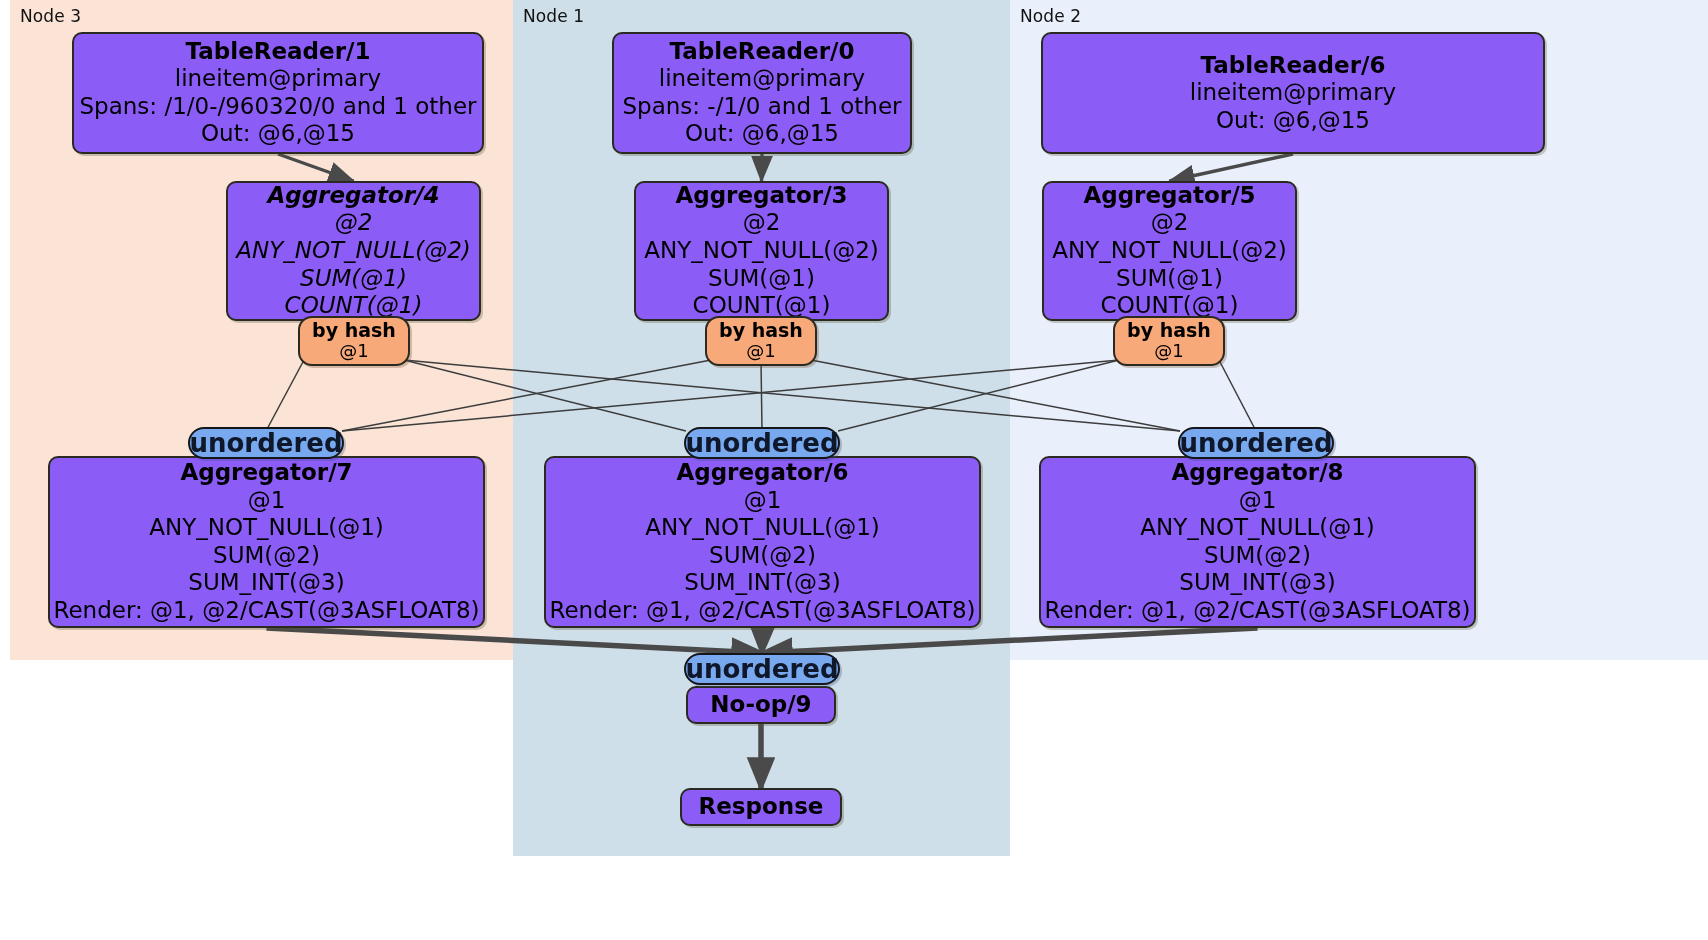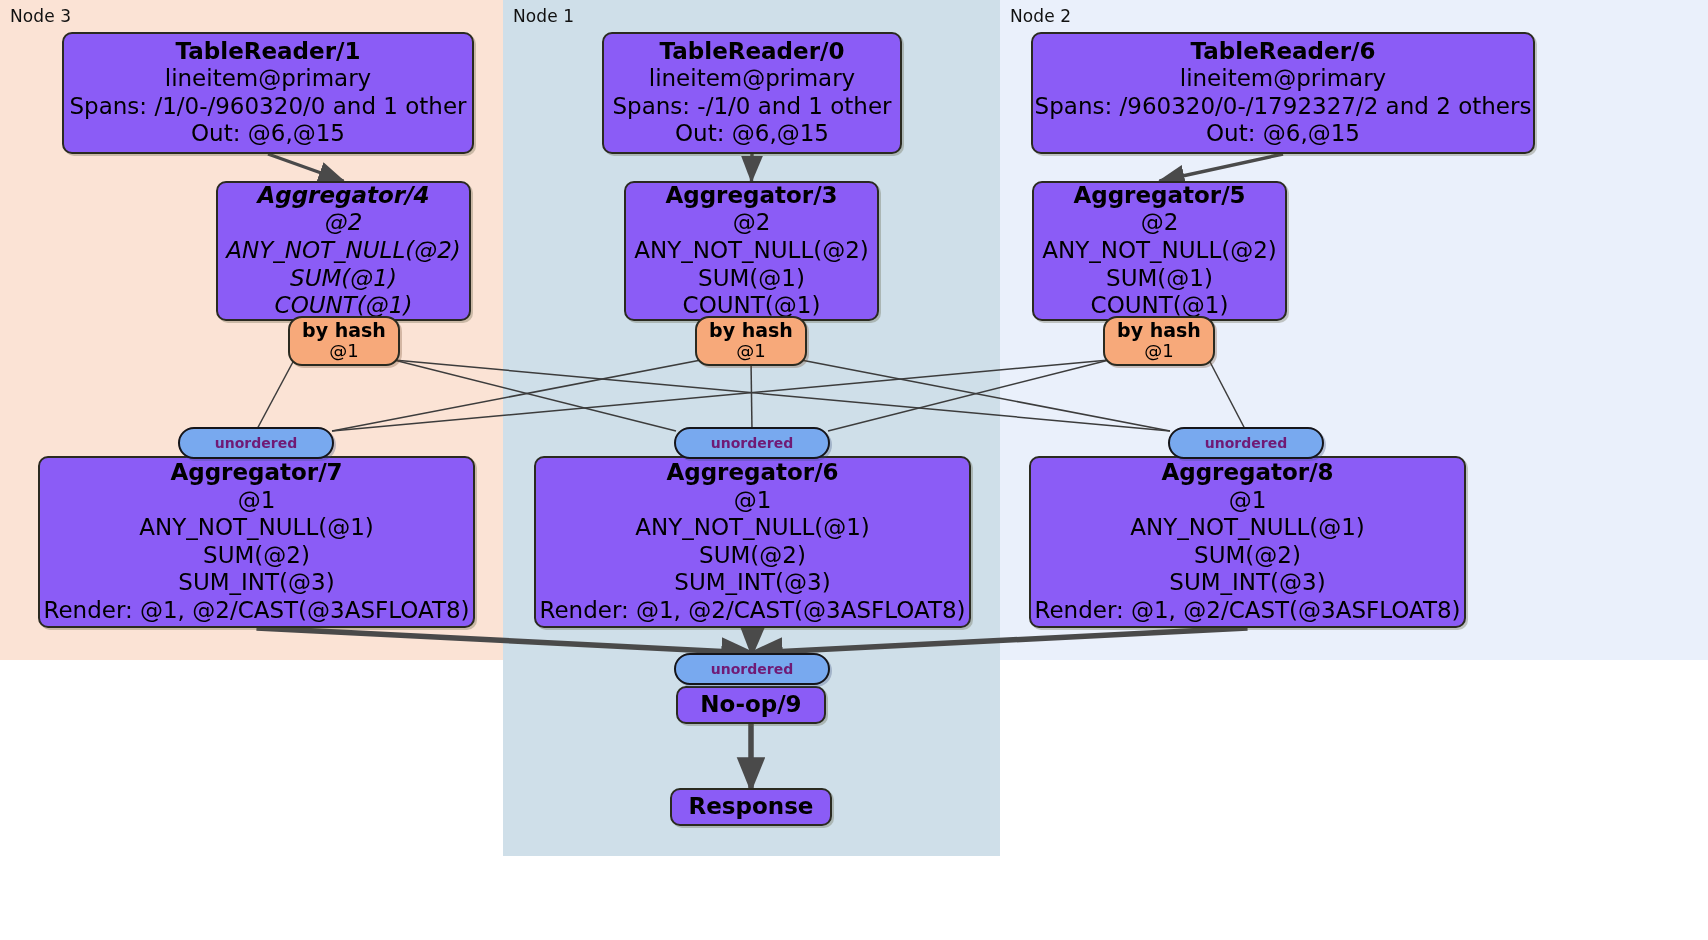--- a/index.html
+++ b/index.html
@@ -1,21 +1,21 @@
 <!DOCTYPE html>
 <html><head>
 <meta charset="utf-8">
 <style>
   html,body{margin:0;padding:0;}
   body{
     width:1708px;height:940px;background:#ffffff;
     font-family:"DejaVu Sans","Liberation Sans",sans-serif;
     overflow:hidden;position:relative;
   }
-  #stage{position:absolute;left:0;top:0;width:1404px;height:940px;}
+  #stage{position:absolute;left:10px;top:0;width:1404px;height:940px;}
 
   
   .panel{position:absolute;box-sizing:border-box;}
   .panel-label{
     position:absolute;left:10px;top:6px;
     font-size:17px;color:#111;letter-spacing:.1px;white-space:nowrap;
   }
 
   
   #edges{position:absolute;left:0;top:0;width:1708px;height:940px;pointer-events:none;}
@@ -40,21 +40,21 @@
     text-align:right;color:#000;z-index:6;
   }
   .router .rtitle{font-size:19px;font-weight:bold;line-height:1.1;white-space:nowrap;}
   .router .rsub{font-size:18px;line-height:1.15;white-space:nowrap;}
 
   .recv{
     position:absolute;box-sizing:border-box;
     background:#78a9ef;border:2px solid #15151a;border-radius:18px;
     box-shadow:2px 2px 0 rgba(60,80,130,.30);
     display:flex;align-items:center;justify-content:center;
-    font-size:14px;font-weight:bold;color:#701a75;white-space:nowrap;z-index:6;
+    font-size:26px;font-weight:bold;color:#0f172a;white-space:nowrap;z-index:6;
   }
 </style>
 </head>
 <body>
 
 <div id="stage">
 
   <div class="panel" id="panel-node3" style="left: 0px; top: 0px; width: 503px; height: 660px; background: rgb(251, 227, 213);">
     <span class="panel-label">Node 3</span>
   </div>
@@ -106,21 +106,20 @@
       </div>
       <div class="box" style="left: 602px; top: 32px; width: 300px; height: 122px;">
         <div class="title">TableReader/0</div>
         <div class="line">lineitem@primary</div>
         <div class="line">Spans: -/1/0 and 1 other</div>
         <div class="line">Out: @6,@15</div>
       </div>
       <div class="box" style="left: 1031px; top: 32px; width: 504px; height: 122px;">
         <div class="title">TableReader/6</div>
         <div class="line">lineitem@primary</div>
-        <div class="line">Spans: /960320/0-/1792327/2 and 2 others</div>
         <div class="line">Out: @6,@15</div>
       </div>
       <div class="box" style="left: 216px; top: 181px; width: 255px; height: 140px; font-style: italic;">
         <div class="title">Aggregator/4</div>
         <div class="line">@2</div>
         <div class="line">ANY_NOT_NULL(@2)</div>
         <div class="line">SUM(@1)</div>
         <div class="line">COUNT(@1)</div>
       </div>
       <div class="box" style="left: 624px; top: 181px; width: 255px; height: 140px;">

